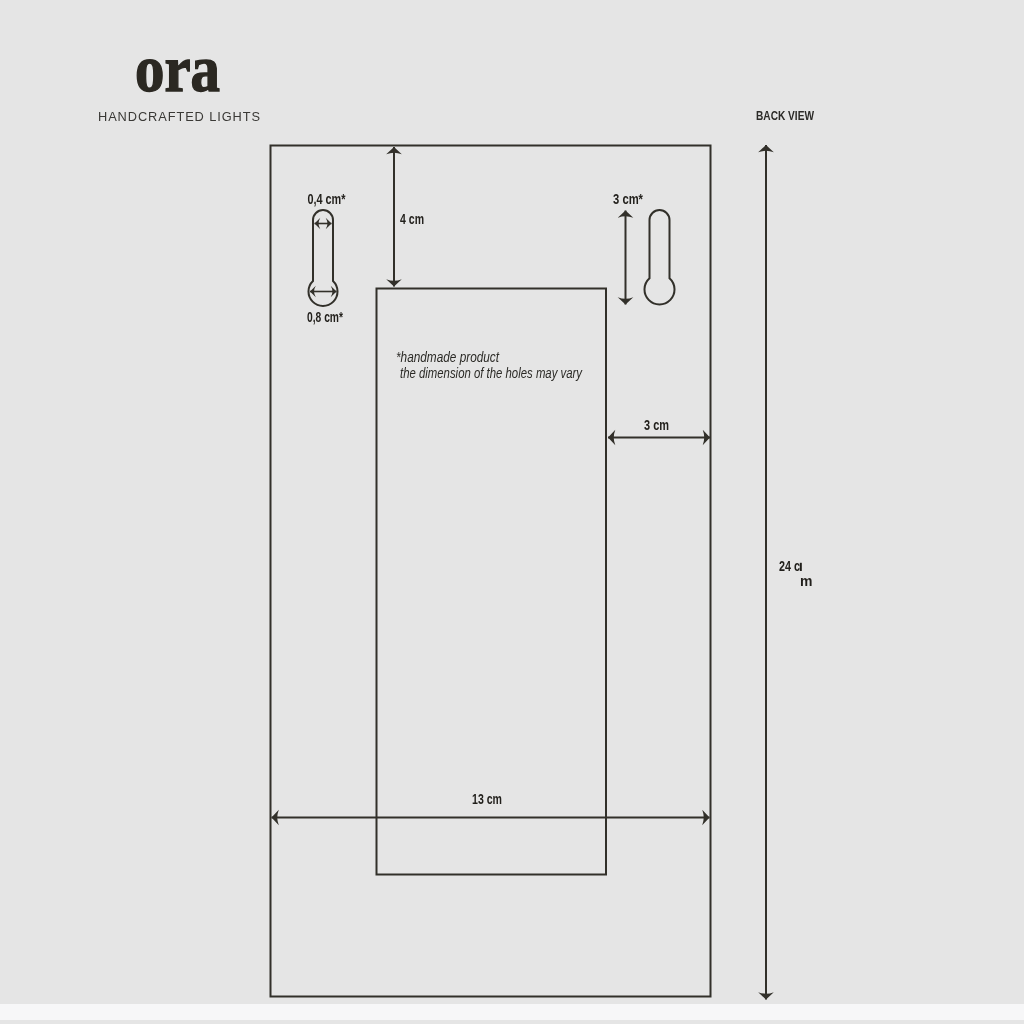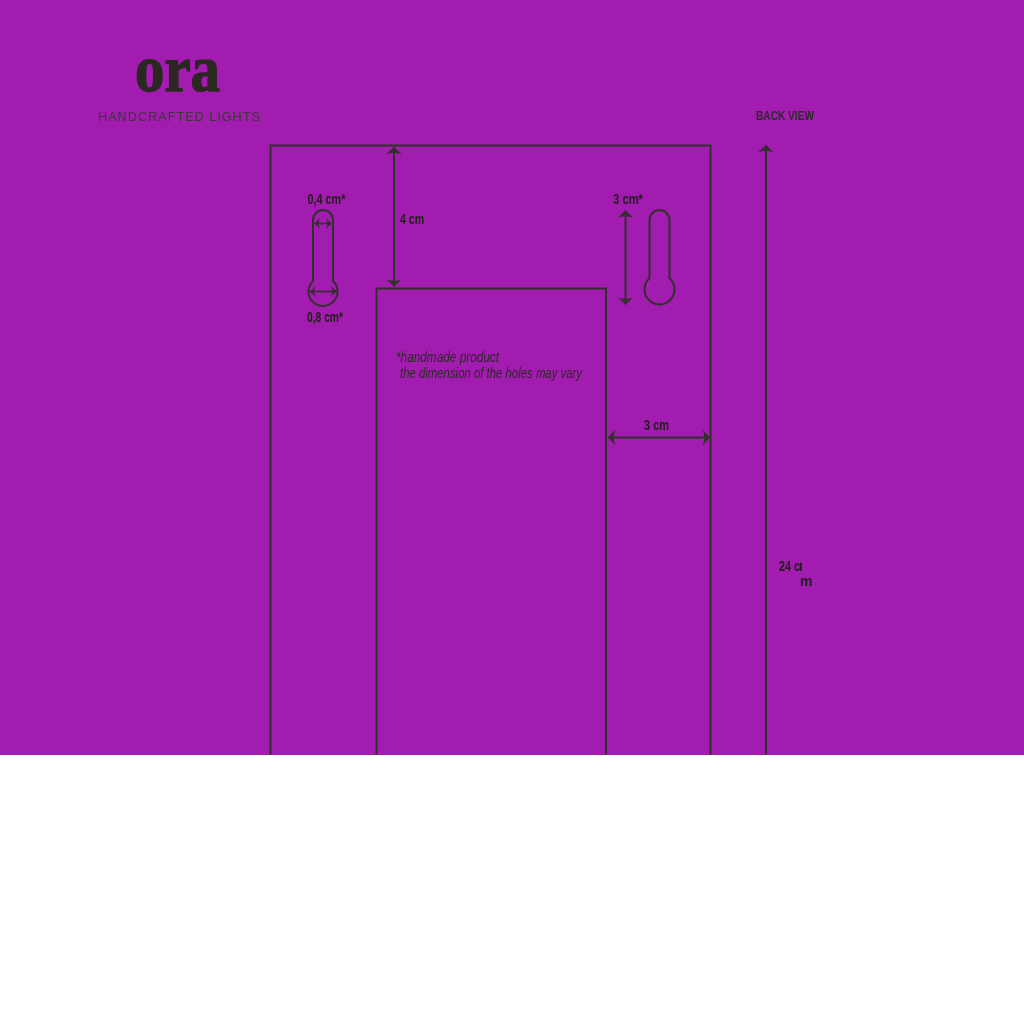--- a/index.html
+++ b/index.html
@@ -1,16 +1,16 @@
 <!DOCTYPE html>
 <html><head>
 <meta charset="utf-8">
 <style>
   html,body{margin:0;padding:0;background:#ffffff;}
-  .page{position:relative;width:1024px;height:755px;background:#a21caf;overflow:hidden;}
+  .page{position:relative;width:1024px;height:1024px;background:#e5e5e5;overflow:hidden;}
   svg{position:absolute;left:0;top:0;}
   text{font-family:"Liberation Sans",sans-serif;}
 </style>
 </head>
 <body>
 <div class="page">
 <svg width="1024" height="1024" viewBox="0 0 1024 1024">
   <defs>
     <marker id="ah" markerWidth="17" markerHeight="17" refX="8.2" refY="8" orient="auto-start-reverse" markerUnits="userSpaceOnUse">
       <path d="M8.2,8 L0.9,0.2 Q3.9,8 0.9,15.8 Z" fill="#32302a"></path>

